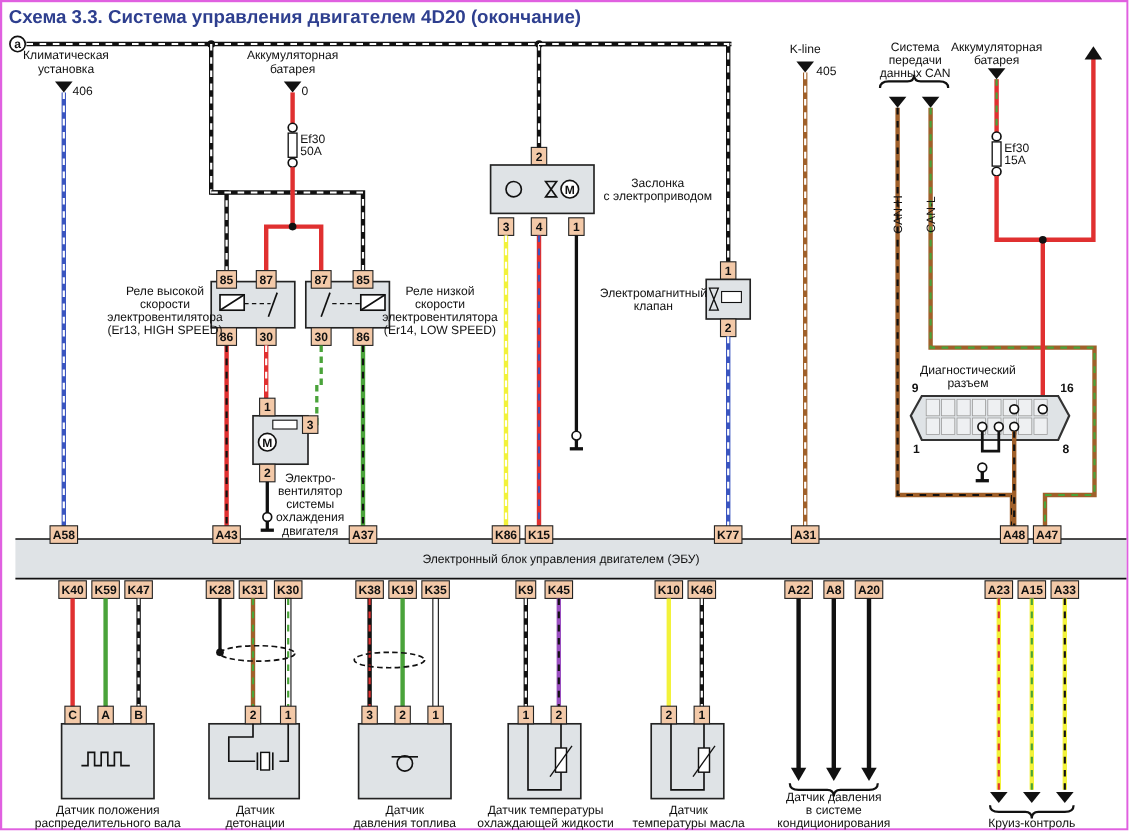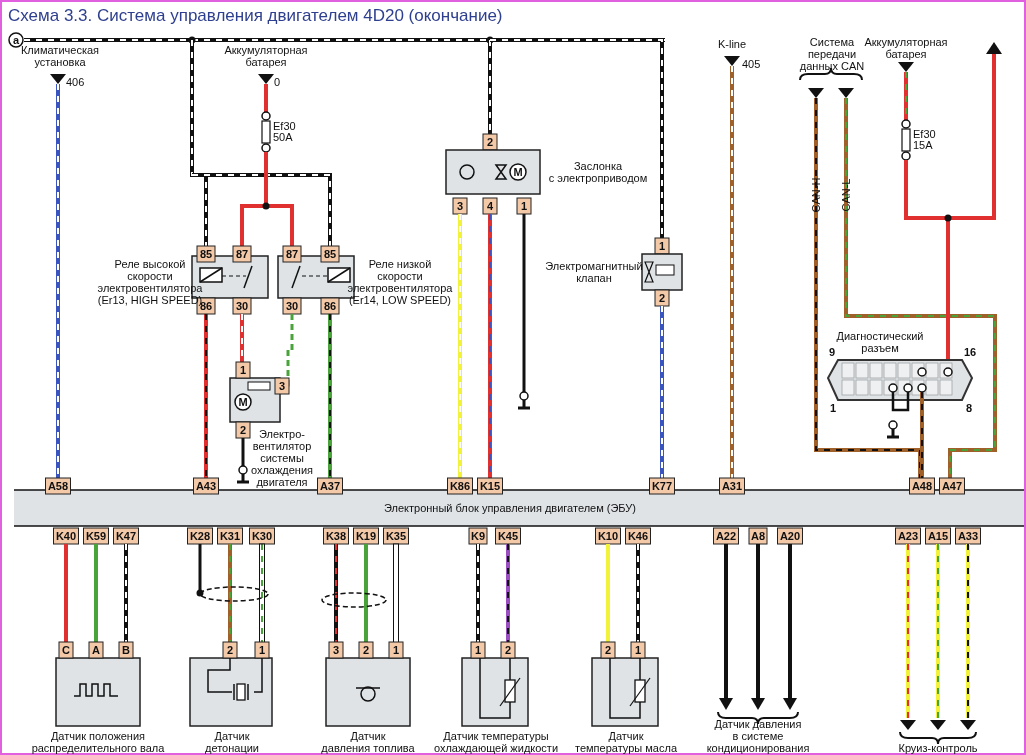--- a/index.html
+++ b/index.html
@@ -1,18 +1,18 @@
 <!DOCTYPE html>
 <html><head>
 <meta charset="utf-8">
 <style>
   html,body{margin:0;padding:0;background:#fff;}
   body{width:1026px;height:755px;overflow:hidden;position:relative;font-family:"Liberation Sans",sans-serif;}
   .frame{position:absolute;left:0;top:0;width:1022px;height:751px;border:2px solid #e060e0;}
-  #title{position:absolute;left:8px;top:6px;font-size:17px;font-weight:normal;color:#2e3f8f;white-space:nowrap;}
+  #title{position:absolute;left:8px;top:6px;font-size:17px;font-weight:bold;color:#2e3f8f;white-space:nowrap;}
   svg#diagram{position:absolute;left:0;top:0;}
   .lbl{font-family:"Liberation Sans",sans-serif;font-size:11px;fill:#111;}
   .pin{font-family:"Liberation Sans",sans-serif;font-size:11px;font-weight:bold;fill:#111;}
 </style>
 </head>
 <body>
 
 <div class="frame"></div>
 <div id="title">Схема 3.3. Система управления двигателем 4D20 (окончание)</div>
 

